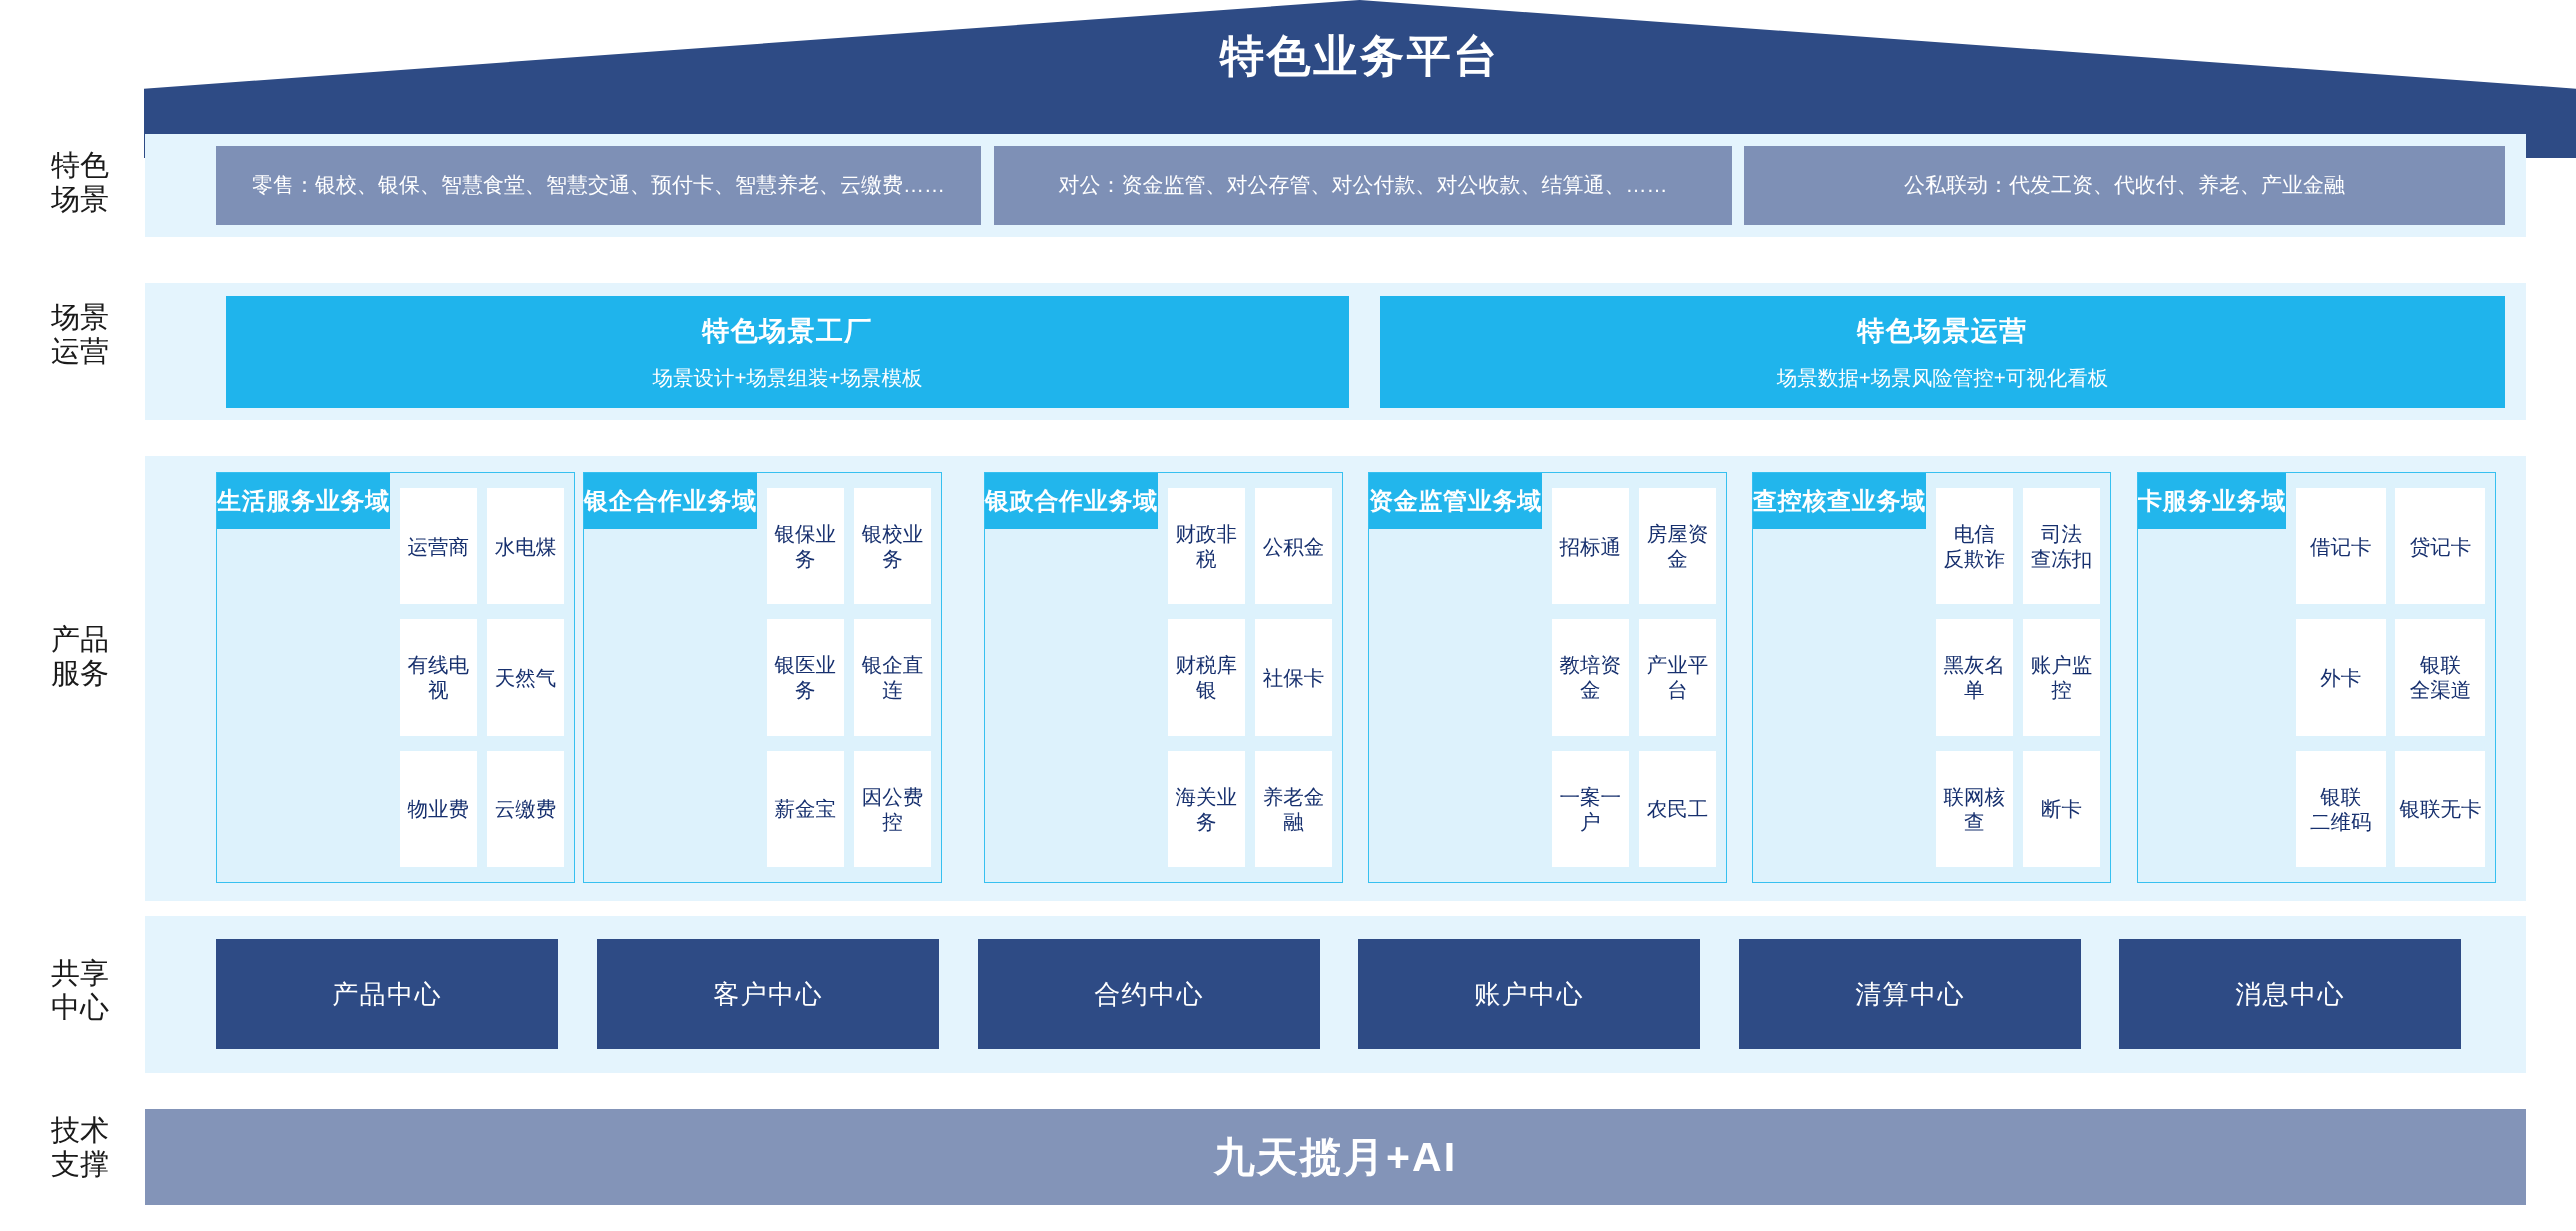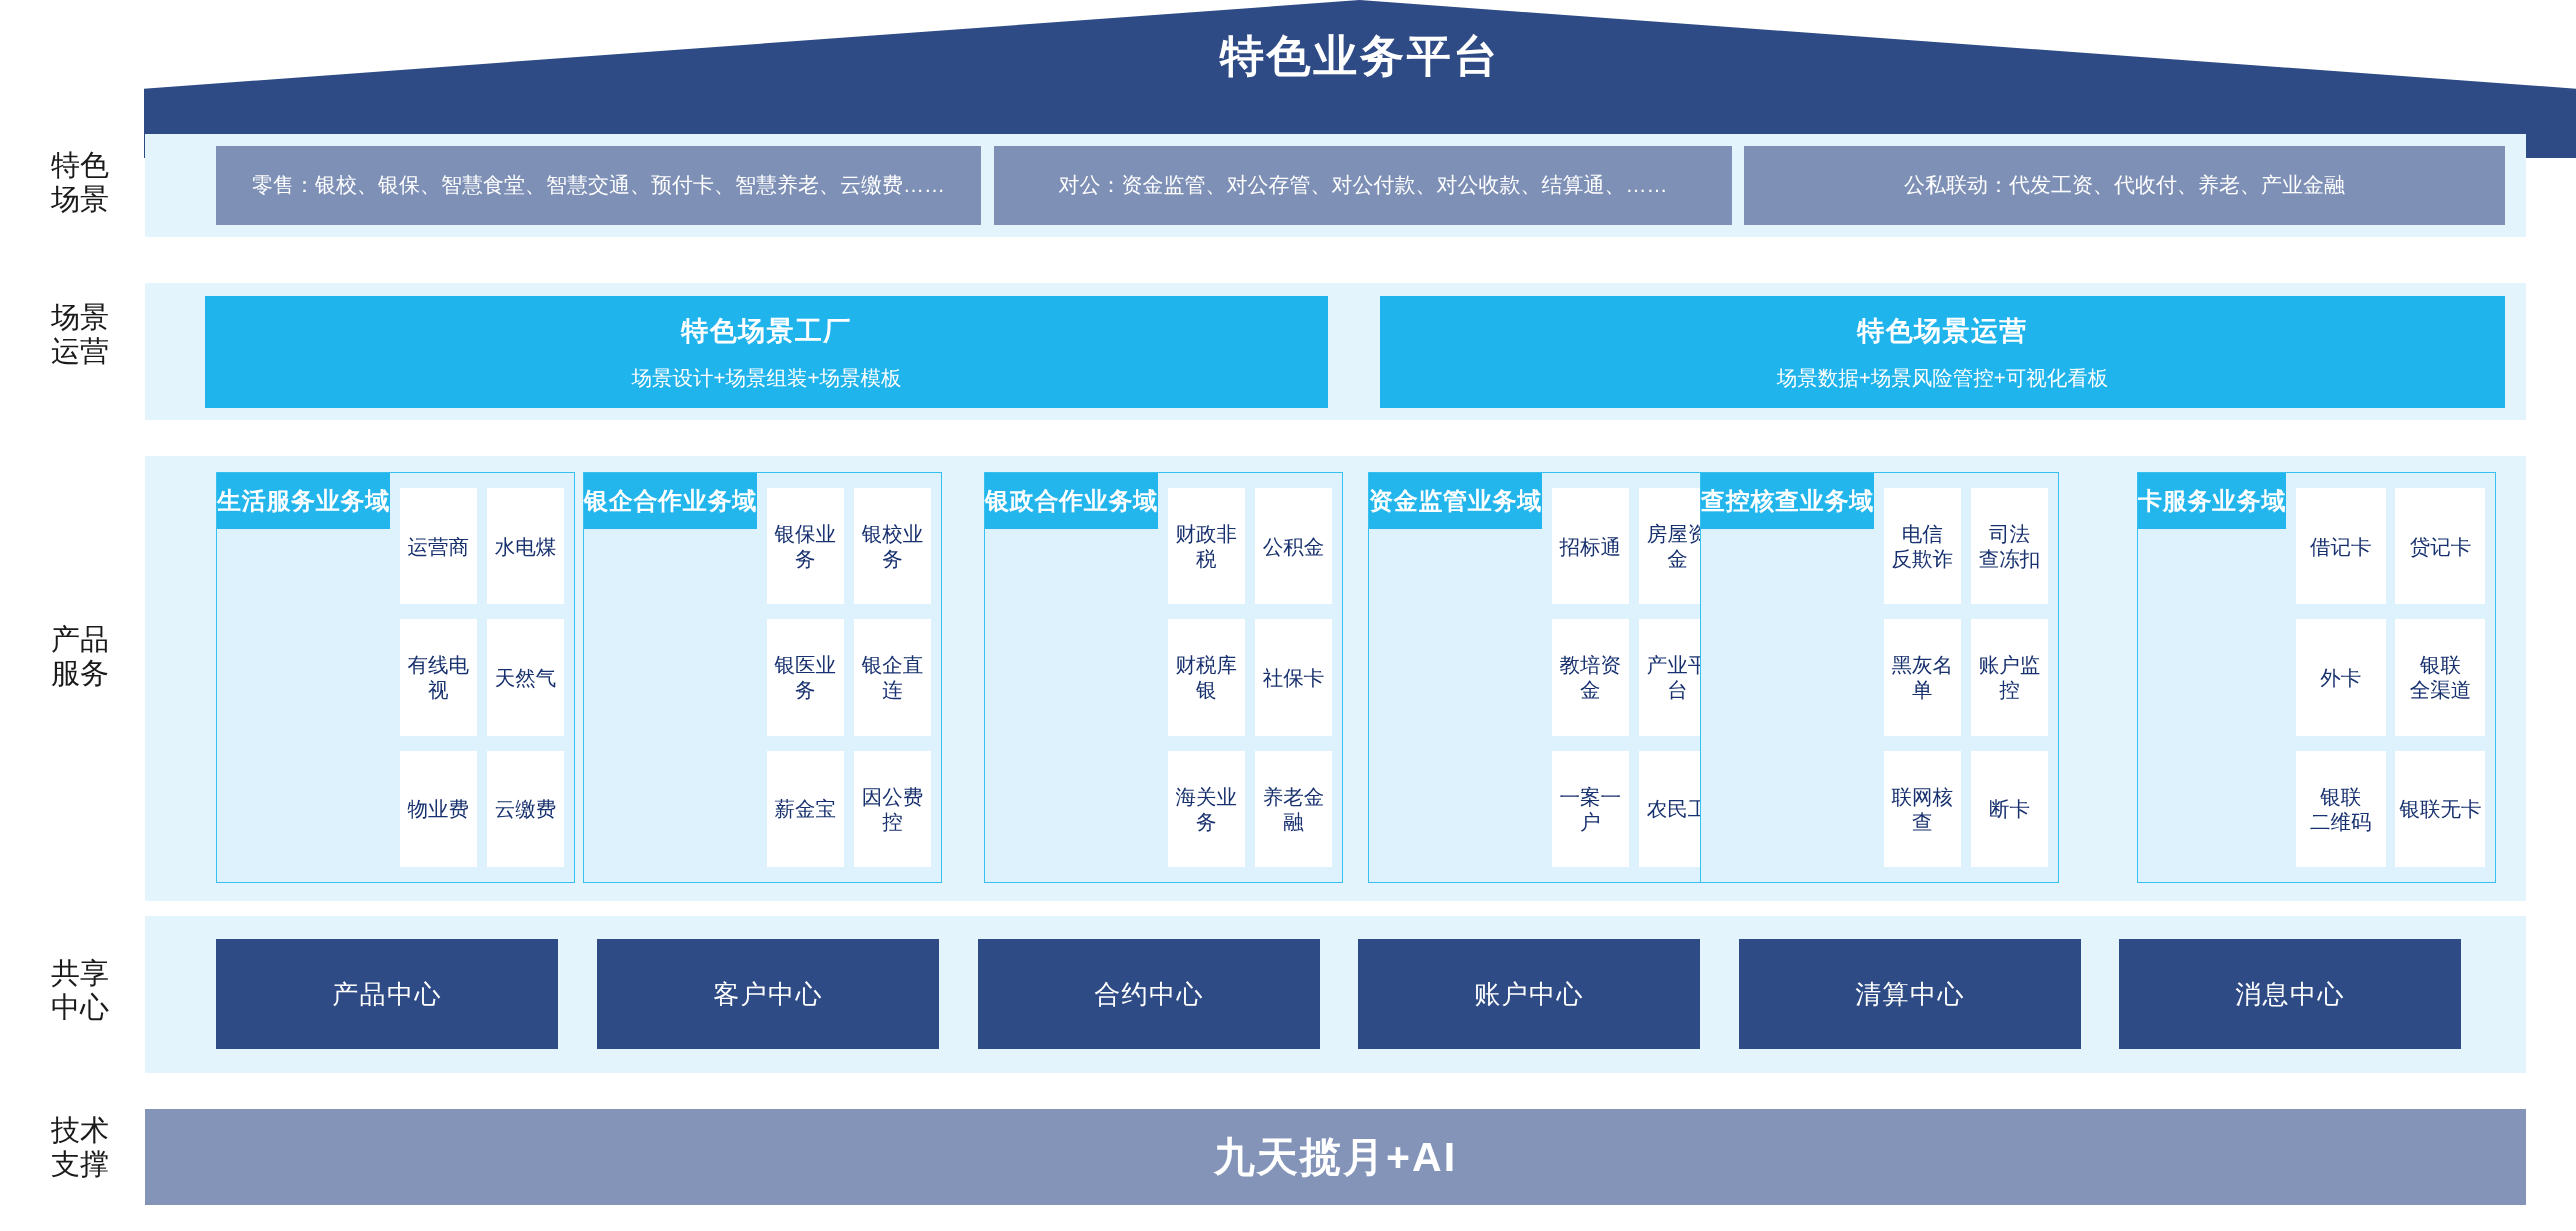--- a/index.html
+++ b/index.html
@@ -82,21 +82,21 @@
     color: #ffffff;
     display: flex;
     flex-direction: column;
     align-items: center;
     justify-content: center;
     text-align: center;
     padding: 6.8px;
   }
   .ops-title { font-size: 27px; font-weight: bold; letter-spacing: 1.4px; }
   .ops-sub   { font-size: 20.5px; margin-top: 15px; font-weight: 500; }
-  #ops-0 { left: 205px;  top: 296px; width: 1123px; height: 112px; }
+  #ops-0 { left: 226px;  top: 296px; width: 1123px; height: 112px; }
   #ops-1 { left: 1380px; top: 296px; width: 1125px; height: 112px; }
 
   
   #band-products { top: 456px; height: 445px; }
   .domain {
     position: absolute;
     top: 472px;
     width: 359px;
     height: 411px;
     display: flex;
@@ -133,21 +133,21 @@
     align-items: center;
     justify-content: center;
     text-align: center;
     white-space: pre-line;
     padding: 2.7px;
   }
   #domain-0 { left: 216px; }
   #domain-1 { left: 583px; }
   #domain-2 { left: 984px; }
   #domain-3 { left: 1368px; }
-  #domain-4 { left: 1700px; }
+  #domain-4 { left: 1752px; }
   #domain-5 { left: 2137px; }
 
   
   #band-shared { top: 916px; height: 157px; }
   .shared-box {
     position: absolute;
     top: 939px;
     width: 342px;
     height: 110px;
     background: #2e4b85;

